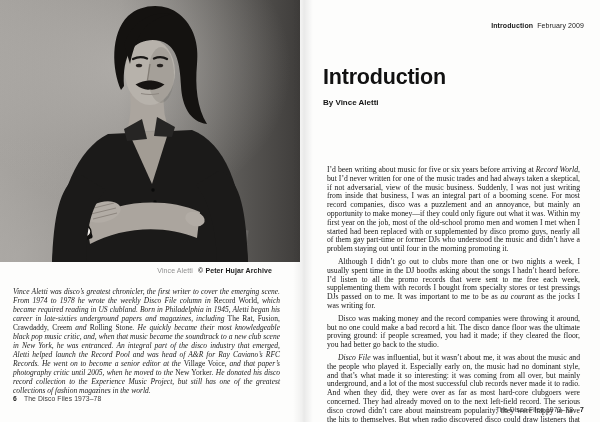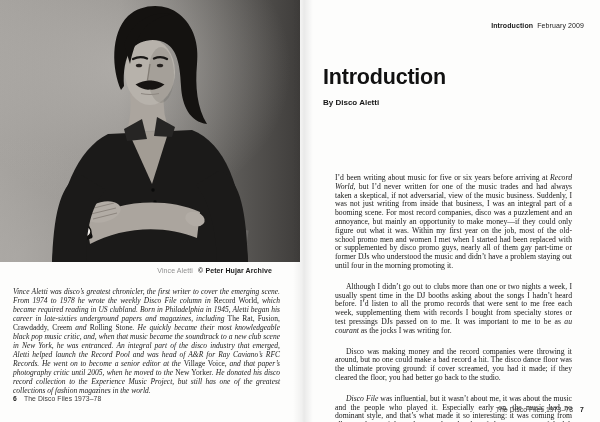--- a/index.html
+++ b/index.html
@@ -56,21 +56,21 @@
   }
   .byline{
     position:absolute;left:23px;top:87px;
     font-size:8px;font-weight:bold;color:#161616;
   }
   .body-text{
     position:absolute;left:23px;top:151px;width:261px;
     font-family:"Liberation Serif", serif;
     font-size:7.7px;line-height:8.8px;text-align:justify;color:#161616;
   }
-  .body-text p{margin:12px;}
+  .body-text p{margin:4px;}
   .body-text p.indent{text-indent:11px;}
   .it{font-style:italic;}
 </style>
 </head>
 <body>
 
 <div class="spread">
 
   <div>
 
@@ -163,26 +163,26 @@
   <div class="gutter"></div>
 
   <div class="page-right">
 
     <div class="running-head">
       <span class="rh-section">Introduction</span><span class="rh-date">February 2009</span>
     </div>
 
     <h1 class="page-title" style="margin:0;">Introduction</h1>
 
-    <div class="byline">By Disco Aletti</div>
+    <div class="byline">By Vince Aletti</div>
 
     <div class="body-text">
         <p class=""><span>I’d been writing about music for five or six years before arriving at </span><span class="it">Record World</span><span>, but I’d never written for one of the music trades and had always taken a skeptical, if not adversarial, view of the music business. Suddenly, I was not just writing from inside that business, I was an integral part of a booming scene. For most record companies, disco was a puzzlement and an annoyance, but mainly an opportunity to make money—if they could only figure out what it was. Within my first year on the job, most of the old-school promo men and women I met when I started had been replaced with or supplemented by disco promo guys, nearly all of them gay part-time or former DJs who understood the music and didn’t have a problem staying out until four in the morning promoting it.</span></p>
         <p class="indent"><span>Although I didn’t go out to clubs more than one or two nights a week, I usually spent time in the DJ booths asking about the songs I hadn’t heard before. I’d listen to all the promo records that were sent to me free each week, supplementing them with records I bought from specialty stores or test pressings DJs passed on to me. It was important to me to be as </span><span class="it">au courant</span><span> as the jocks I was writing for.</span></p>
-        <p class="indent"><span>Disco was making money and the record companies were throwing it around, but no one could make a bad record a hit. The disco dance floor was the ultimate proving ground: if cover screamed, you had it made; if they cleared the floor, you had better go back to the studio.</span></p>
+        <p class="indent"><span>Disco was making money and the record companies were throwing it around, but no one could make a bad record a hit. The disco dance floor was the ultimate proving ground: if people screamed, you had it made; if they cleared the floor, you had better go back to the studio.</span></p>
         <p class="indent"><span class="it">Disco File</span><span> was influential, but it wasn’t about me, it was about the music and the people who played it. Especially early on, the music had no dominant style, and that’s what made it so interesting: it was coming from all over, but mainly underground, and a lot of the most successful club records never made it to radio. And when they did, they were over as far as most hard-core clubgoers were concerned. They had already moved on to the next left-field record. The serious disco crowd didn’t care about mainstream popularity; they were happy to have the hits to themselves. But when radio discovered disco could draw listeners that their old formats couldn’t, club exclusivity became harder</span></p>
       </div>
 
     <div class="footer footer-right">
       <span class="booktitle">The Disco Files 1973–78</span>
       <span class="pagenum">7</span>
     </div>
   </div>
 
 </div>

